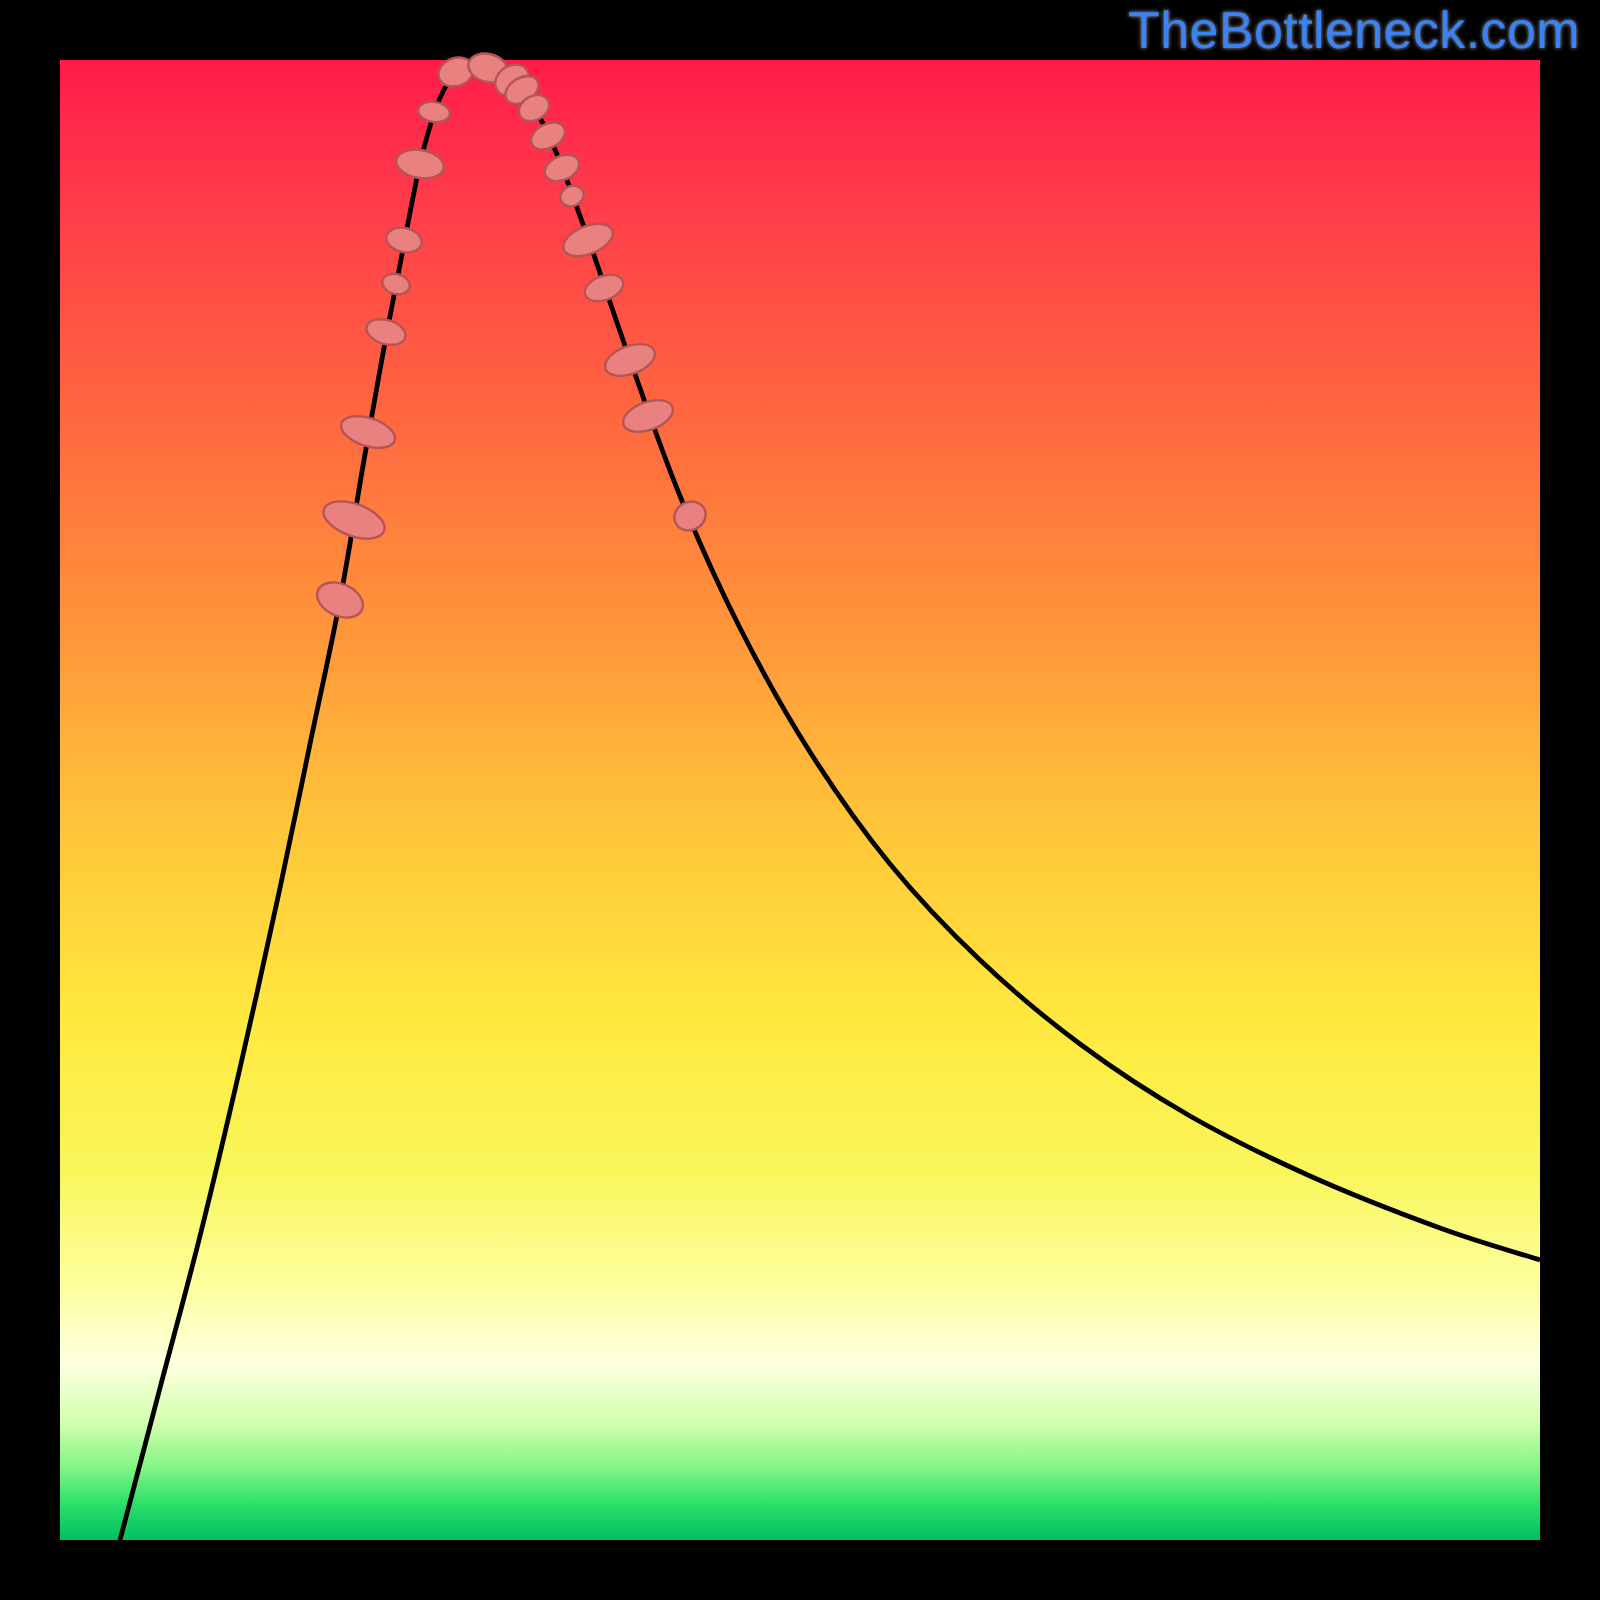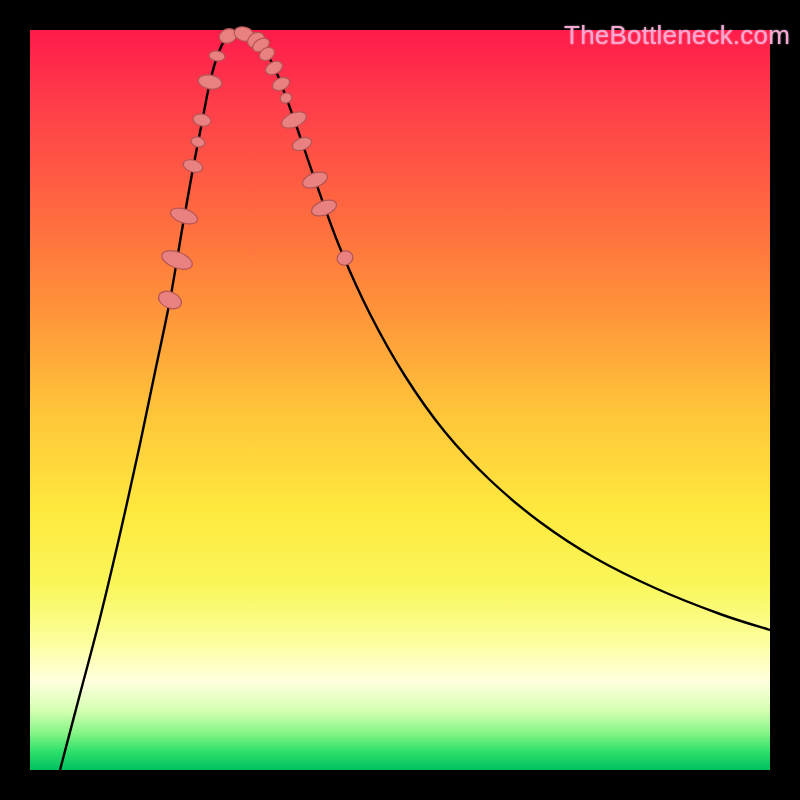--- a/index.html
+++ b/index.html
@@ -35,26 +35,26 @@
       #fdffa0 83%,
       #ffffe0 88%,
       #d4ffb0 92%,
       #86f586 95%,
       #2ee06a 97.5%,
       #00c060 100%
     );
   }
   .watermark {
     position: absolute;
-    top: 20px;
+    top: 0;
     right: 10px;
     font-family: Arial, Helvetica, sans-serif;
     font-size: 26px;
     font-weight: 500;
-    color: #f9a8d4;
+    color: #3b82f6;
     text-shadow: 0 0 2px rgba(255,255,255,0.6);
     letter-spacing: 0.2px;
   }
   svg.curve {
     position: absolute;
     left: 0;
     top: 0;
     width: 740px;
     height: 740px;
     overflow: visible;

